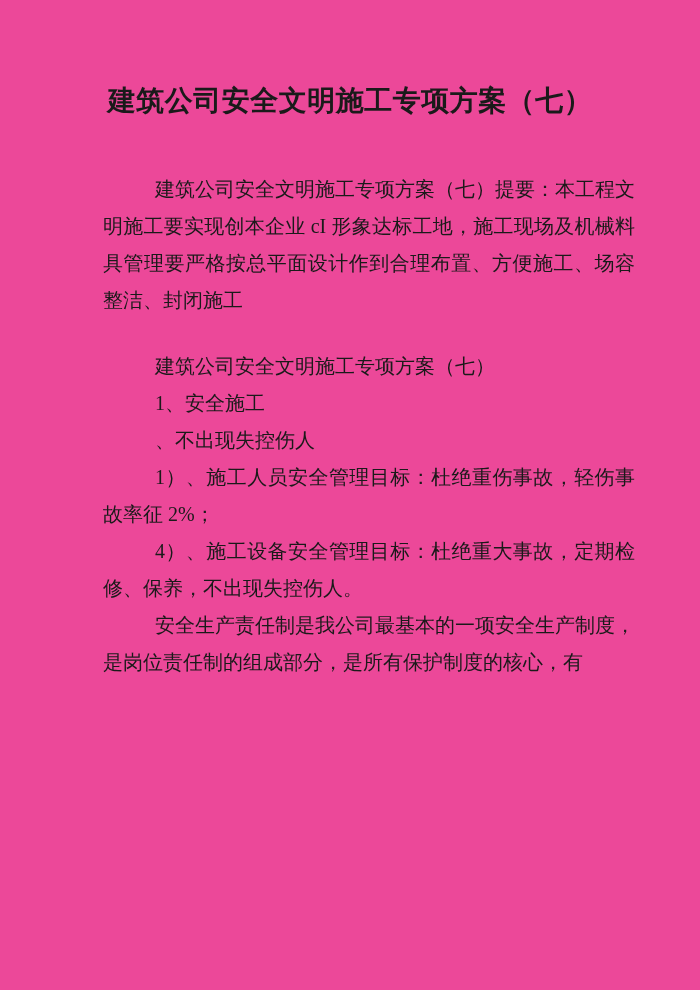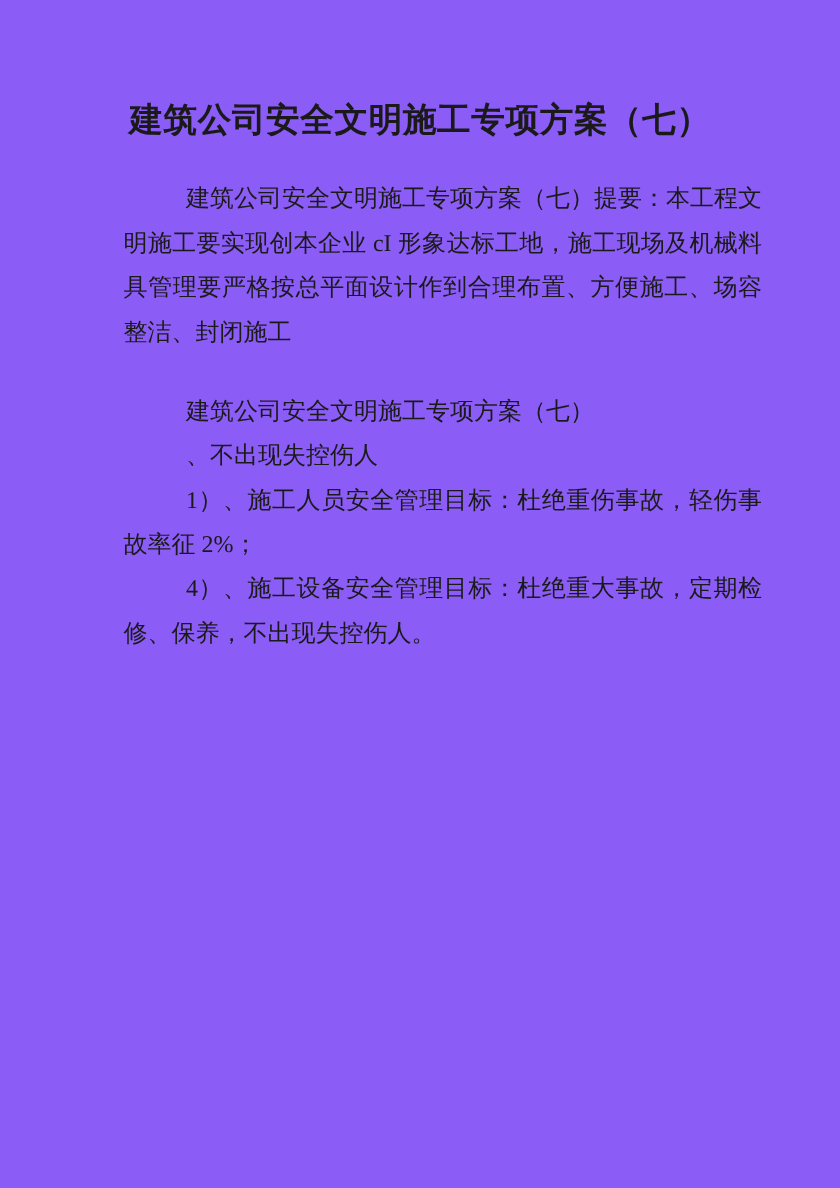--- a/index.html
+++ b/index.html
@@ -11,34 +11,34 @@
     height: 990px;
     background: #ffffff;
     font-family: "Liberation Serif", "DejaVu Serif", serif;
     color: #1a1a1a;
     overflow: hidden;
   }
   .page {
     position: relative;
     width: 700px;
     height: 990px;
-    background: #8b5cf6;
+    background: #ec4899;
     overflow: hidden;
   }
   .doc-title {
     padding-top: 86px;
     margin: 0;
     text-align: center;
     font-size: 28px;
     line-height: 30px;
     font-weight: bold;
     letter-spacing: 0.5px;
   }
   .doc-content {
-    margin-top: 32px;
+    margin-top: 55px;
     padding-left: 103px;
     padding-right: 65px; 
   }
   .para {
     margin: 0;
     font-size: 20px;
     line-height: 37px;
     text-align: justify;
     text-justify: inter-ideograph;
     text-indent: 52px;
@@ -50,17 +50,19 @@
   }
 </style>
 </head>
 <body>
 
 <div class="page">
   <h1 class="doc-title">建筑公司安全文明施工专项方案（七）</h1>
   <div class="doc-content" id="doc-content">
       <p class="para">建筑公司安全文明施工专项方案（七）提要：本工程文明施工要实现创本企业 cI 形象达标工地，施工现场及机械料具管理要严格按总平面设计作到合理布置、方便施工、场容整洁、封闭施工</p>
       <p class="para gap">建筑公司安全文明施工专项方案（七）</p>
+      <p class="para">1、安全施工</p>
       <p class="para">、不出现失控伤人</p>
       <p class="para">1）、施工人员安全管理目标：杜绝重伤事故，轻伤事故率征 2%；</p>
       <p class="para">4）、施工设备安全管理目标：杜绝重大事故，定期检修、保养，不出现失控伤人。</p>
+      <p class="para">安全生产责任制是我公司最基本的一项安全生产制度，是岗位责任制的组成部分，是所有保护制度的核心，有</p>
     </div>
 </div>
 
 </body></html>

